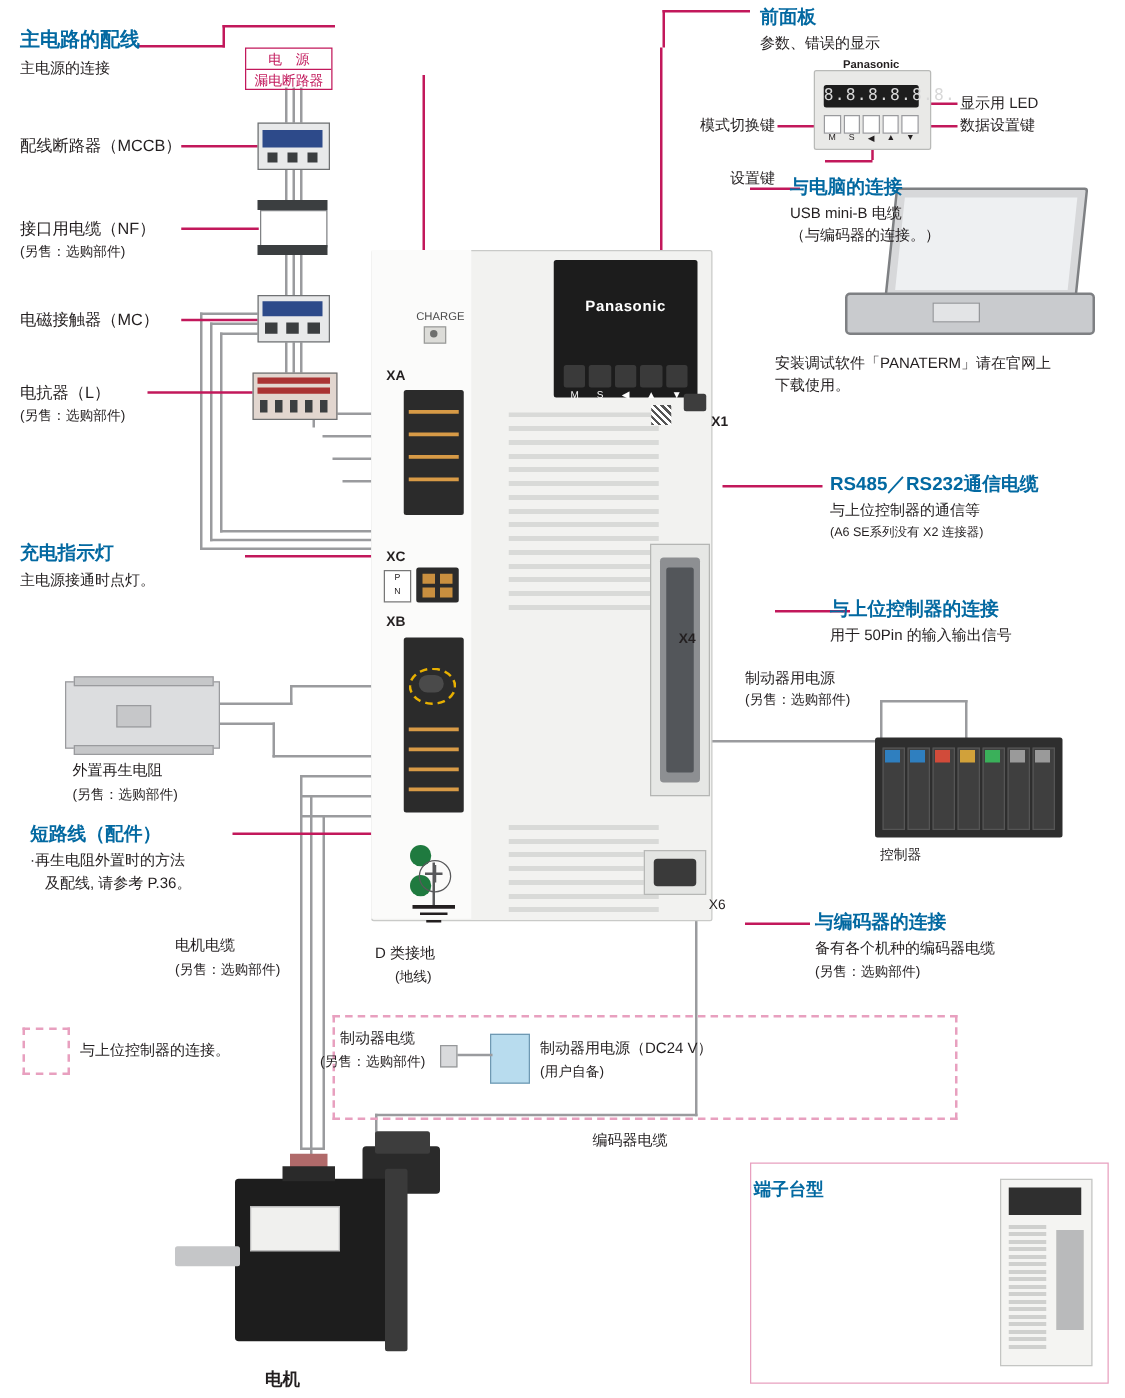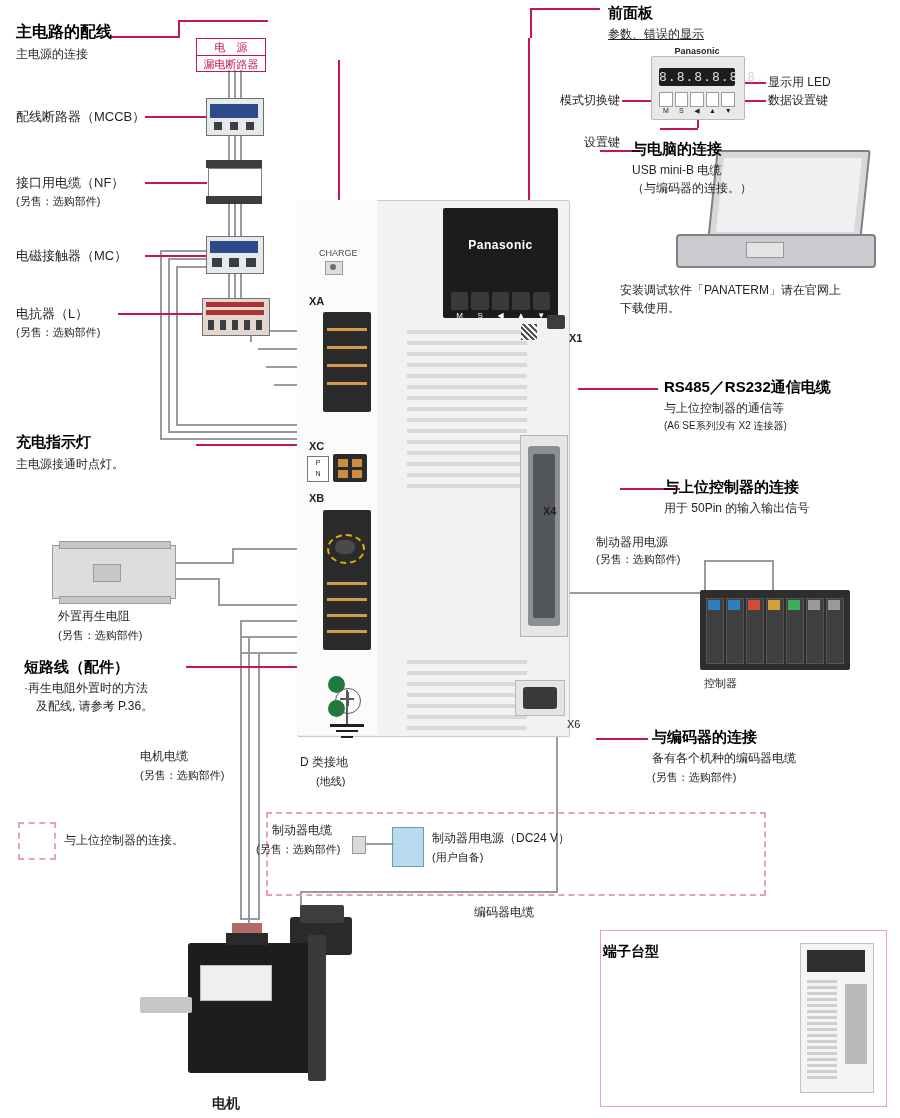--- a/index.html
+++ b/index.html
@@ -2,21 +2,21 @@
 <html><head>
 <meta charset="utf-8">
 <style>
   html,body{margin:0;padding:0;}
   body{
     width:900px;height:1118px;position:relative;background:#ffffff;
     font-family:"Liberation Sans","DejaVu Sans",sans-serif;
     color:#231f20;overflow:hidden;
   }
   .abs{position:absolute;}
-  .hd{color:#000000;font-weight:bold;}
+  .hd{color:#0369a1;font-weight:bold;}
   .t14{font-size:14px;}
   .t13{font-size:13px;}
   .t12{font-size:12px;}
   .t11{font-size:11px;}
   .t10{font-size:10px;}
   .t9{font-size:9px;}
   .lbl{line-height:1.45;}
   
   .ln{position:absolute;background:#c2185b;}
   .gl{position:absolute;background:#9a9b9e;}
@@ -252,21 +252,21 @@
   <div class="devdark" style="left:18px;top:22px;width:6px;height:10px;"></div>
   <div class="devdark" style="left:30px;top:22px;width:6px;height:10px;"></div>
   <div class="devdark" style="left:42px;top:22px;width:6px;height:10px;"></div>
   <div class="devdark" style="left:54px;top:22px;width:6px;height:10px;"></div>
 </div>
 
 <div class="abs" id="drive">
   <div class="drivebody"></div>
   <div class="driveleft"></div>
 
-  <div class="abs" style="left:22px;top:48px;">
+  <div class="abs" style="left:36px;top:48px;">
     <div class="t9" style="color:#4a4a4a;">CHARGE</div>
     <div class="abs" style="left:6px;top:13px;width:16px;height:12px;background:#dcdcd8;border:1px solid #9b9c9a;"></div>
     <div class="cir" style="left:11px;top:16px;width:6px;height:6px;background:#6e6f6d;"></div>
   </div>
 
   <div class="panel">
     <div class="pan-name">Panasonic</div>
     <div class="btns">
       <div></div>
       <div></div>
@@ -434,21 +434,21 @@
 
 <div class="abs t13" style="left:16px;top:247px;">电磁接触器（MC）</div>
 
 <div class="abs t13" style="left:16px;top:305px;">电抗器（L）</div>
 <div class="abs t11" style="left:16px;top:325px;">(另售：选购部件)</div>
 
 <div class="abs hd t14" style="left:16px;top:433px;font-size:15px;">充电指示灯</div>
 <div class="abs t12" style="left:16px;top:456px;">主电源接通时点灯。</div>
 
 <div class="abs hd" style="left:608px;top:4px;font-size:15px;">前面板</div>
-<div class="abs t12" style="left:608px;top:26px;text-decoration:underline;">参数、错误的显示</div>
+<div class="abs t12" style="left:608px;top:26px;">参数、错误的显示</div>
 
 <div class="abs t12" style="left:768px;top:74px;">显示用 LED</div>
 <div class="abs t12" style="left:560px;top:92px;">模式切换键</div>
 <div class="abs t12" style="left:768px;top:92px;">数据设置键</div>
 <div class="abs t12" style="left:584px;top:134px;">设置键</div>
 
 <div class="abs hd" style="left:632px;top:140px;font-size:15px;">与电脑的连接</div>
 <div class="abs t12" style="left:632px;top:162px;">USB mini-B 电缆</div>
 <div class="abs t12" style="left:632px;top:180px;">（与编码器的连接。）</div>
 <div class="abs t12" style="left:620px;top:282px;">安装调试软件「PANATERM」请在官网上</div>

